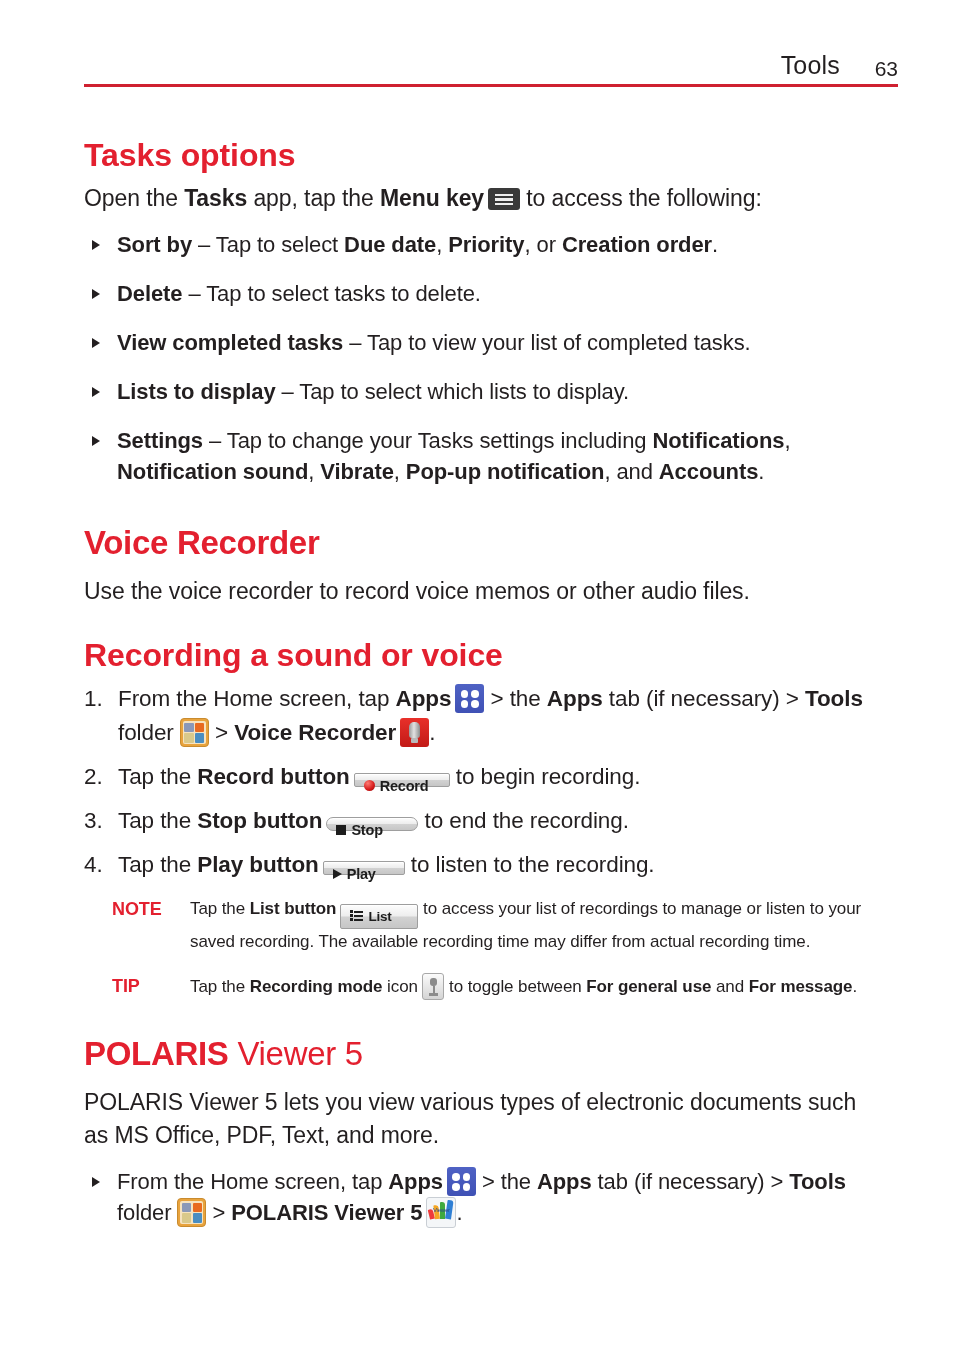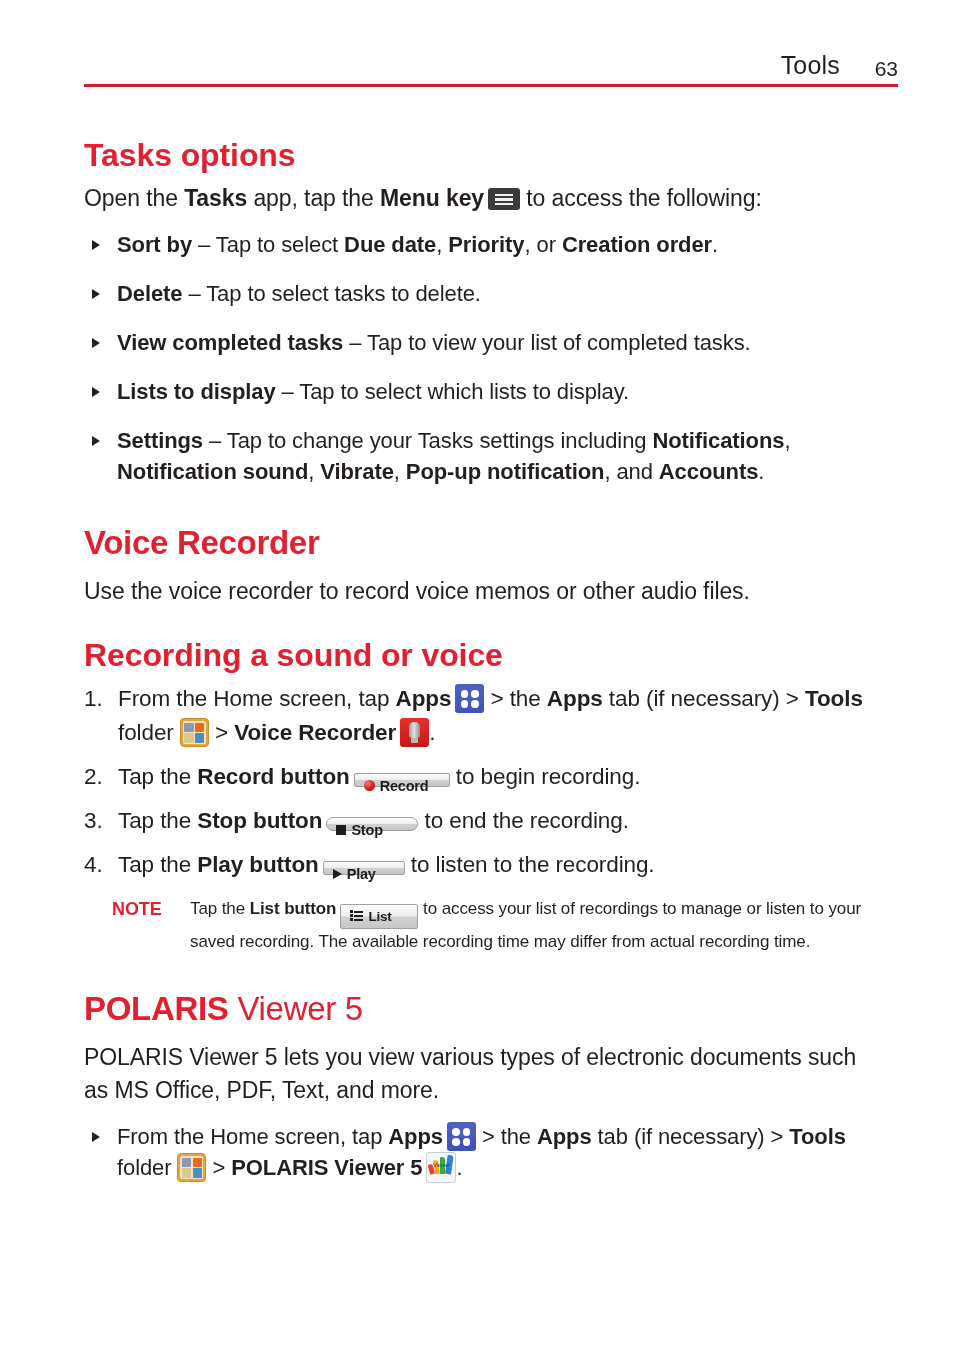--- a/index.html
+++ b/index.html
@@ -466,20 +466,24 @@
         <span>Tap the </span><b>Play button</b><span class="sp"></span><span class="btn btn-play"><span class="glyph glyph-tri"></span><span>Play</span></span><span> to listen to the recording.</span>
       </li>
 
     </ol>
 
     <div class="notebox">
       <span class="tag">NOTE</span>
       <span>Tap the </span><b>List button</b><span class="sp"></span><span class="btn btn-list"><span class="glyph glyph-list"><u></u><u></u><u></u><b></b><b></b><b></b></span><span>List</span></span><span> to access your list of recordings to manage or listen to your saved recording. The available recording time may differ from actual recording time.</span>
     </div>
 
+    <div class="notebox tipbox">
+      <span class="tag">TIP</span>
+      <span>Tap the </span><b>Recording mode</b><span> icon </span><span class="ico ico-recmode"><span class="m-head"></span><span class="m-stem"></span><span class="m-foot"></span></span><span> to toggle between </span><b>For general use</b><span> and </span><b>For message</b><span>.</span>
+    </div>
 
     <h2 class="section-head" style="margin-top:34px;">
       <span>POLARIS</span><span class="light"> Viewer 5</span>
     </h2>
     <p class="body">POLARIS Viewer 5 lets you view various types of electronic documents such as MS Office, PDF, Text, and more.</p>
 
     <ul class="bullets">
       <li>
         <span class="tri"></span>
         <span>From the Home screen, tap </span><b>Apps</b><span class="sp"></span><span class="ico ico-apps"><i></i><i></i><i></i><i></i></span><span> &gt; the </span><b>Apps</b><span> tab (if necessary) &gt; </span><b>Tools</b><span> folder </span><span class="ico ico-folder"><span class="inner">

